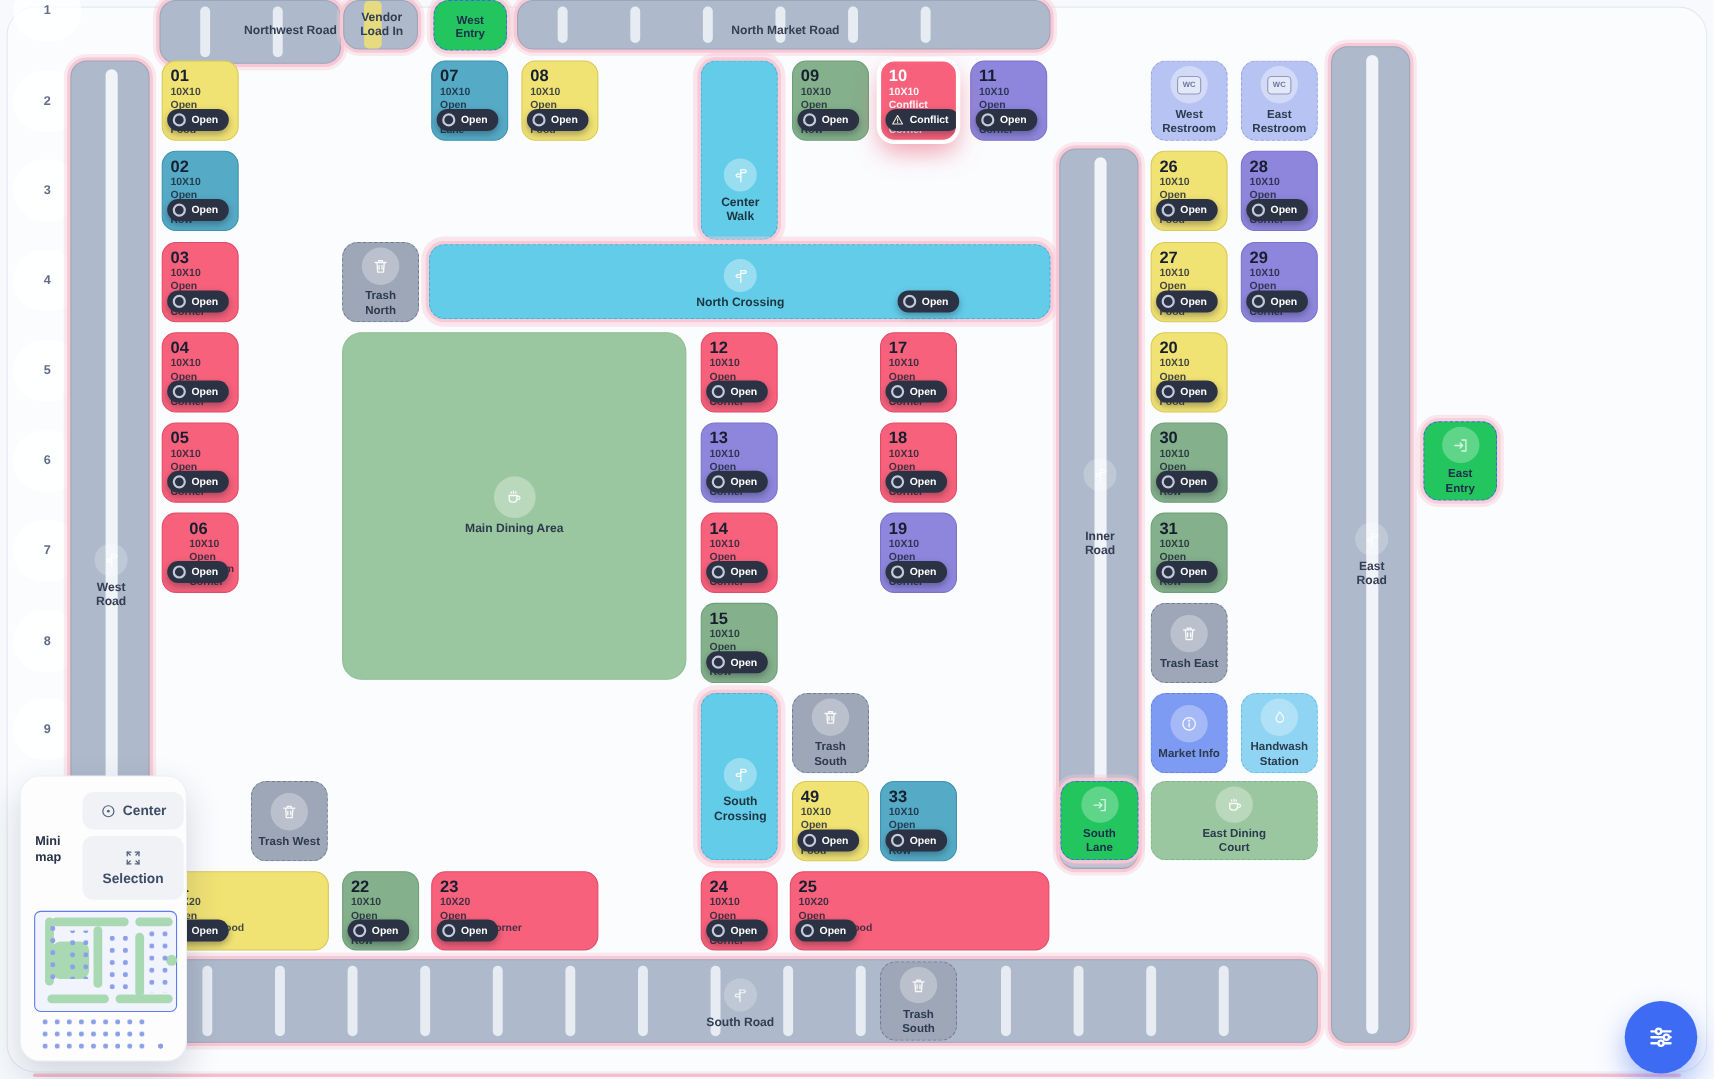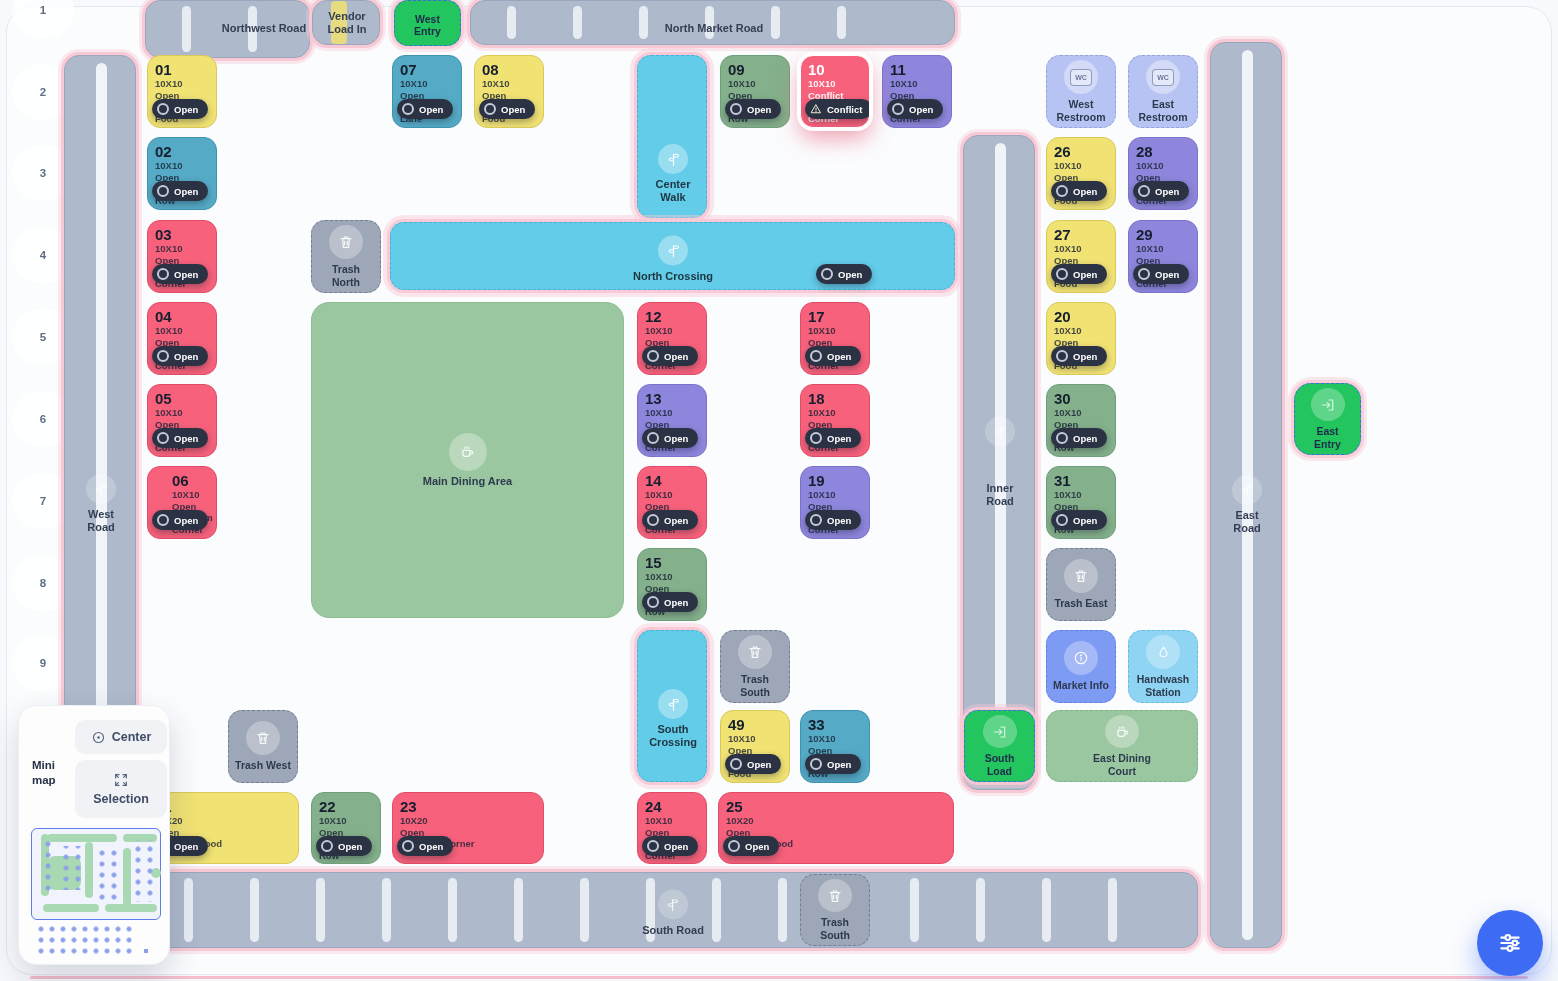--- a/index.html
+++ b/index.html
@@ -158,21 +158,21 @@
       <div class="hstripe" style="left: 168px;"></div>
       <div class="hstripe" style="left: 234px;"></div>
       <div class="hstripe" style="left: 300px;"></div>
       <div class="hstripe" style="left: 366px;"></div>
       <div class="road-tag nowrap" style="left: 243px; top: 27px;">
         <span>North Market Road</span>
       </div>
     </div>
     <div class="road" style="left: 64px; top: 55px; width: 72px; height: 850px;">
       <div class="vstripe" style="left: 30.5px;"></div>
-      <div class="road-tag wrap" style="left: 36px; top: 448px;">
+      <div class="road-tag wrap" style="left: 36px; top: 468px;">
         <span class="icon-circle">
           <svg viewBox="0 0 24 24" width="15" height="15" fill="none" stroke="currentColor" stroke-width="1.8" stroke-linecap="round" stroke-linejoin="round">
             <path d="M12 21V4"></path>
             <path d="M12 4h6.5L20 6l-1.5 2H12"></path>
             <path d="M12 10H6.5L5 12l1.5 2H12"></path>
           </svg>
         </span>
         <span>West Road</span>
       </div>
     </div>
@@ -362,23 +362,23 @@
     <div class="zone z-entry" style="left: 394px; top: 0px; width: 67px; height: 46px;">
       <div class="zlabel">West Entry</div>
     </div>
     <div class="zone z-entry" style="left: 964px; top: 710px; width: 71px; height: 72px;">
       <span class="icon-circle">
         <svg viewBox="0 0 24 24" width="16" height="16" fill="none" stroke="currentColor" stroke-width="1.8" stroke-linecap="round" stroke-linejoin="round">
           <path d="M13.5 4.5H19v15h-5.5"></path>
           <path d="M4 12h10.5M11 8.5l3.5 3.5-3.5 3.5"></path>
         </svg>
       </span>
-      <div class="zlabel">South Load</div>
-    </div>
-    <div class="zone z-entry" style="left: 1294px; top: 383px; width: 67px; height: 72px; border-radius: 17px;">
+      <div class="zlabel">South Lane</div>
+    </div>
+    <div class="zone z-entry" style="left: 1294px; top: 383px; width: 67px; height: 72px;">
       <span class="icon-circle">
         <svg viewBox="0 0 24 24" width="16" height="16" fill="none" stroke="currentColor" stroke-width="1.8" stroke-linecap="round" stroke-linejoin="round">
           <path d="M13.5 4.5H19v15h-5.5"></path>
           <path d="M4 12h10.5M11 8.5l3.5 3.5-3.5 3.5"></path>
         </svg>
       </span>
       <div class="zlabel">East Entry</div>
     </div>
     <div class="booth b-yellow" style="left: 147px; top: 55px; width: 70px; height: 73px;">
       <span class="num">01</span>

